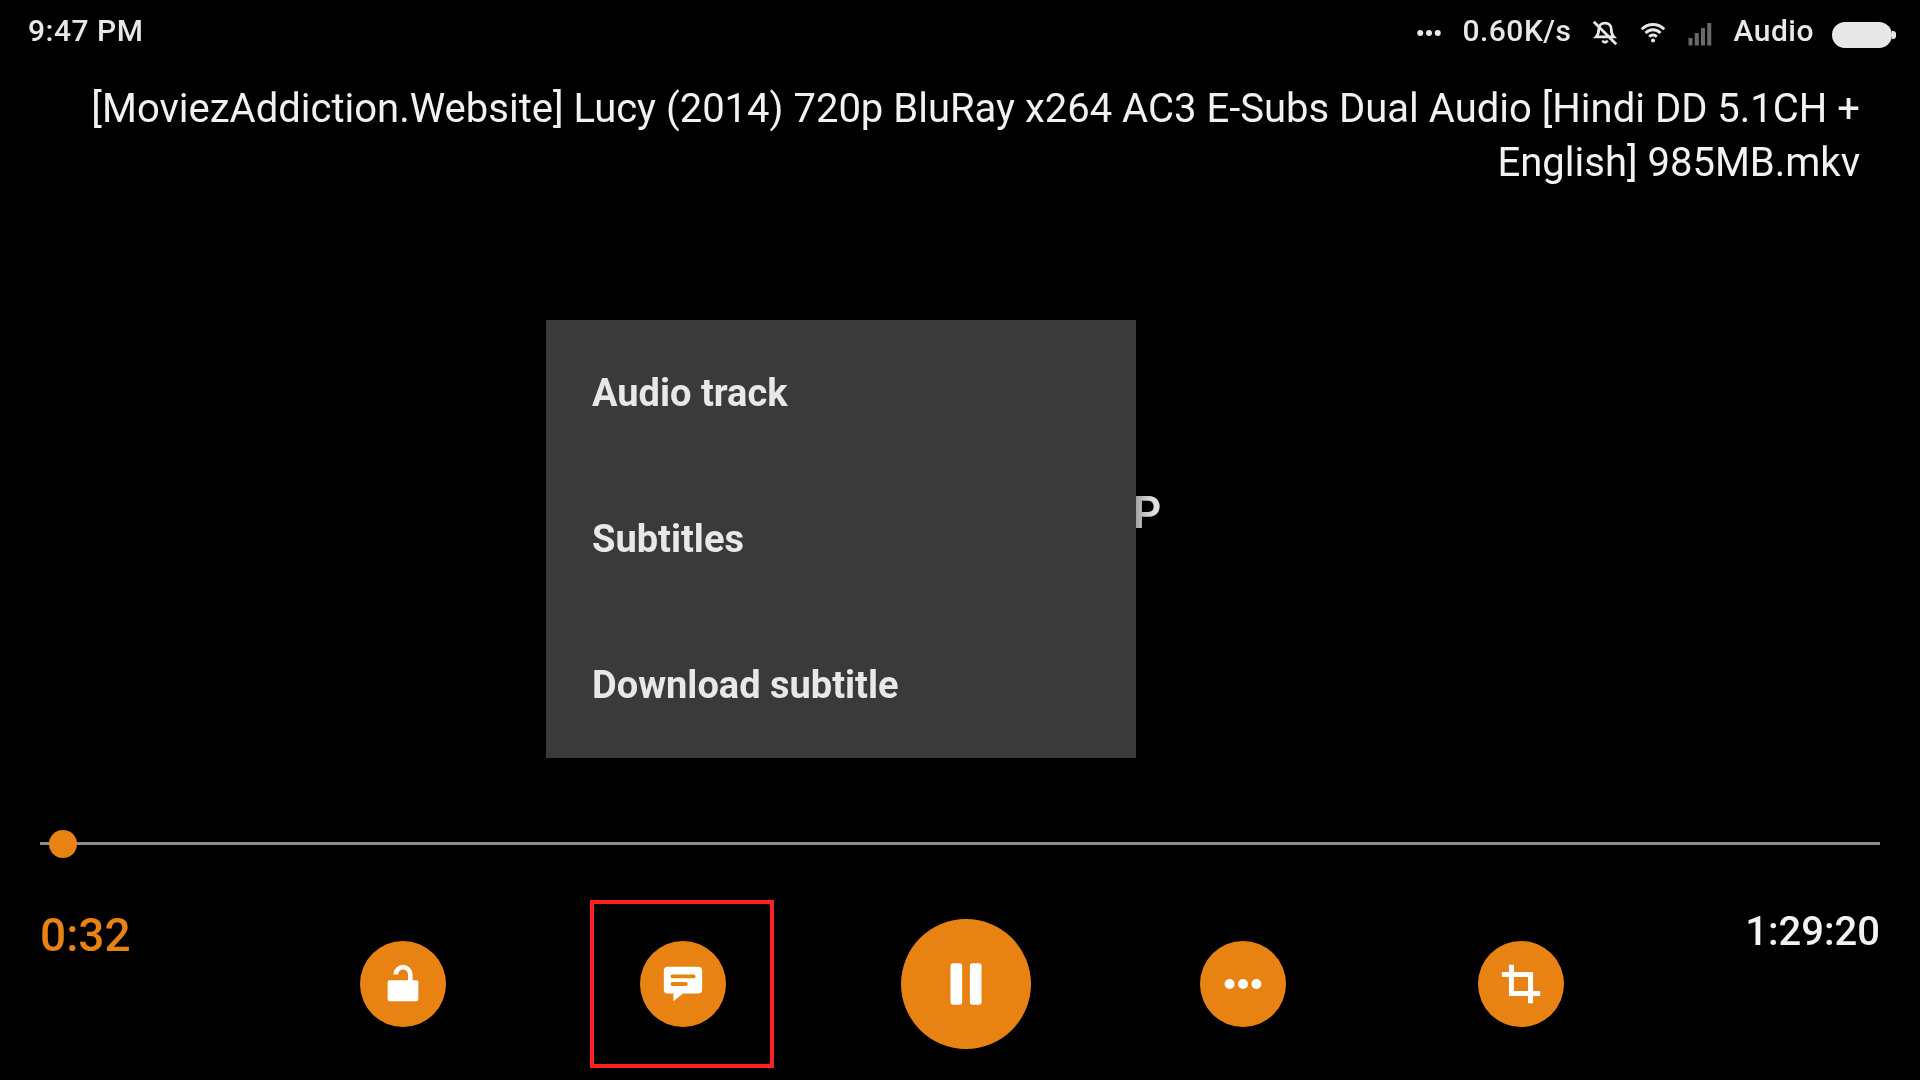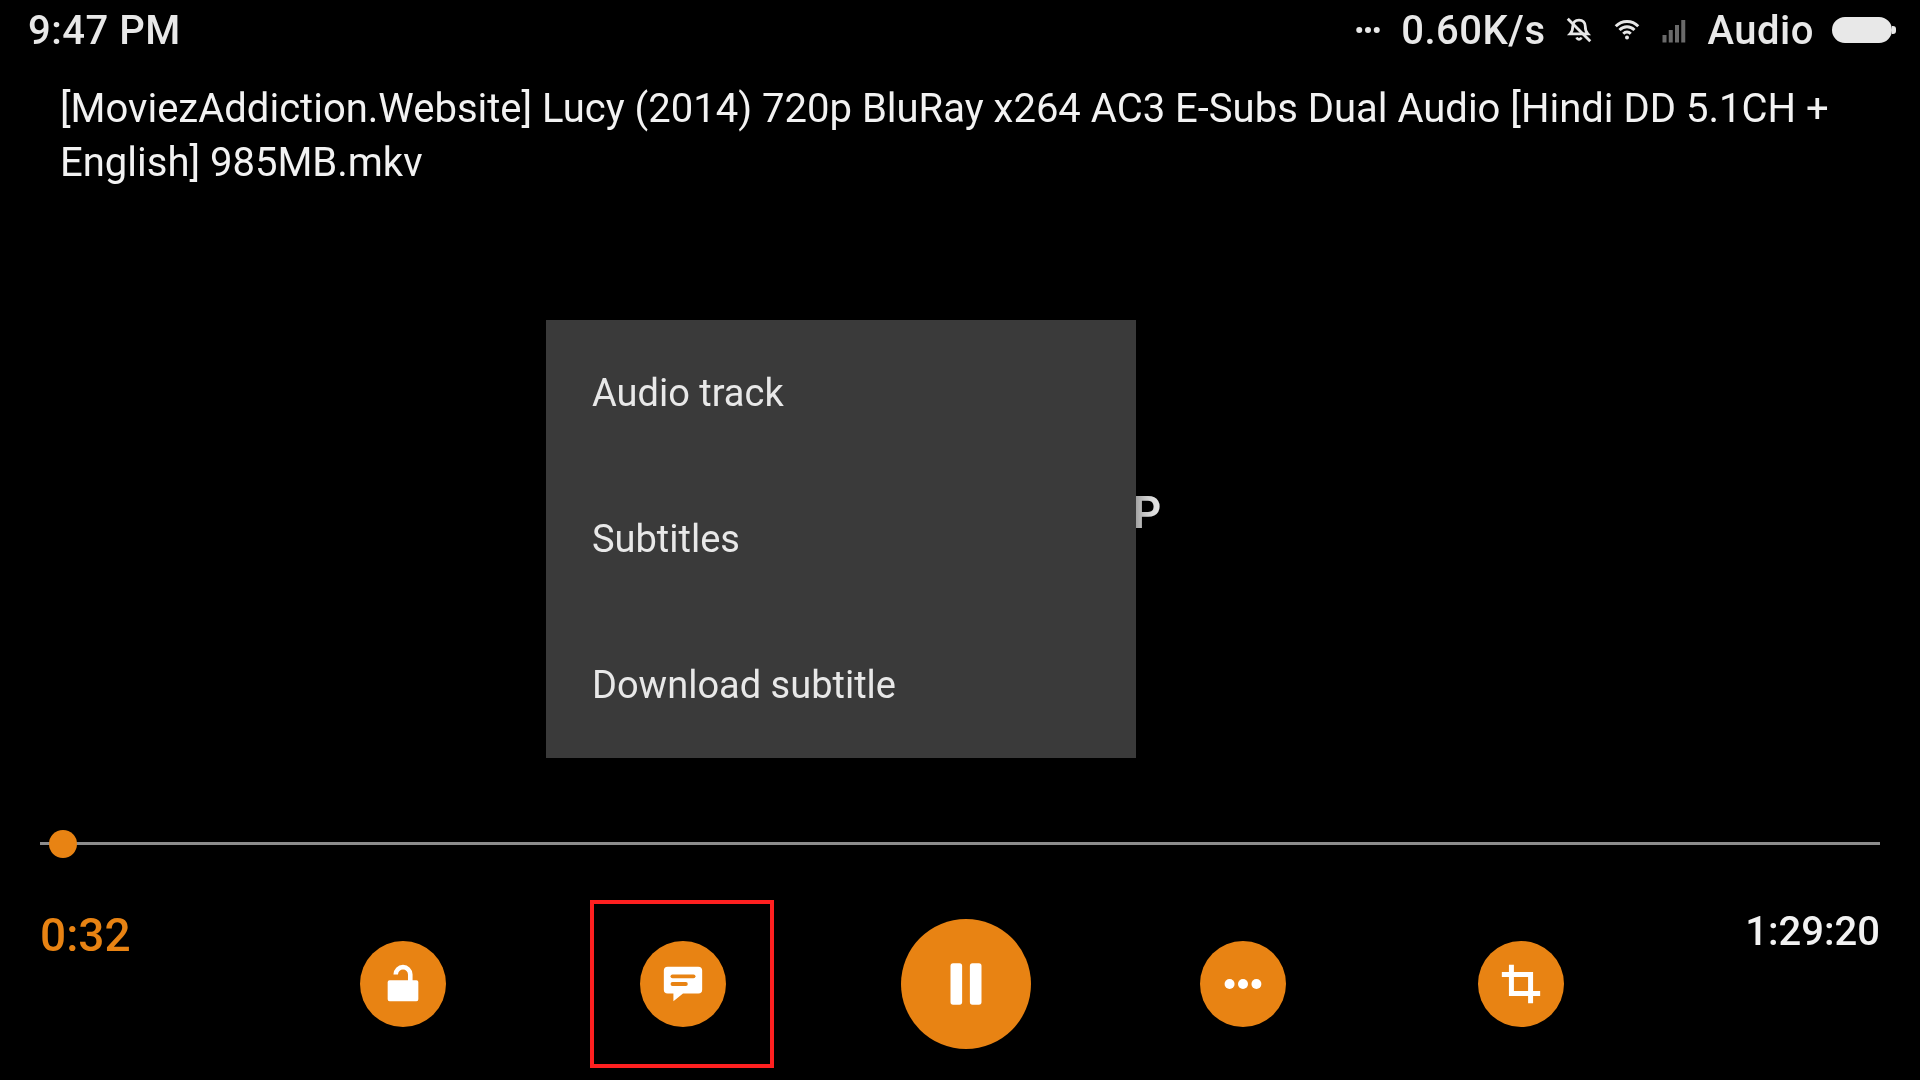--- a/index.html
+++ b/index.html
@@ -14,30 +14,30 @@
   }
 
   
   .status-bar {
     position: absolute;
     top: 0; left: 0; right: 0;
     height: 60px;
     display: flex;
     align-items: center;
     padding: 0 28px;
-    font-size: 40px;
+    font-size: 30px;
     color: #e8e8e8;
     font-weight: 500;
     letter-spacing: 0.5px;
   }
   .status-left { flex: 0 0 auto; }
   .status-right {
     margin-left: auto;
     display: flex;
-    align-items: center;
+    align-items: flex-end;
     gap: 18px;
   }
   .status-right .ico { display: inline-flex; }
   .battery {
     width: 60px; height: 26px;
     border: 3px solid #e8e8e8;
     border-radius: 14px;
     position: relative;
     background: #e8e8e8;
   }
@@ -49,21 +49,21 @@
     background: #e8e8e8;
     border-radius: 0 3px 3px 0;
   }
 
   
   .video-title {
     position: absolute;
     top: 82px;
     left: 60px;
     right: 60px;
-    text-align: left;
+    text-align: right;
     font-size: 40px;
     line-height: 1.35;
     color: #f2f2f2;
     font-weight: 400;
   }
 
   
   .bg-glyph {
     position: absolute;
     left: 1133px;
@@ -85,21 +85,21 @@
     flex-direction: column;
     box-shadow: 0 8px 24px rgba(0,0,0,0.6);
   }
   .popup-item {
     height: 146px;
     display: flex;
     align-items: center;
     padding: 0 46px;
     font-size: 38px;
     color: #e8e8e8;
-    font-weight: 400;
+    font-weight: 700;
     cursor: pointer;
   }
 
   
   .seek-row {
     position: absolute;
     left: 40px; right: 40px;
     top: 842px;
   }
   .seek-track {

